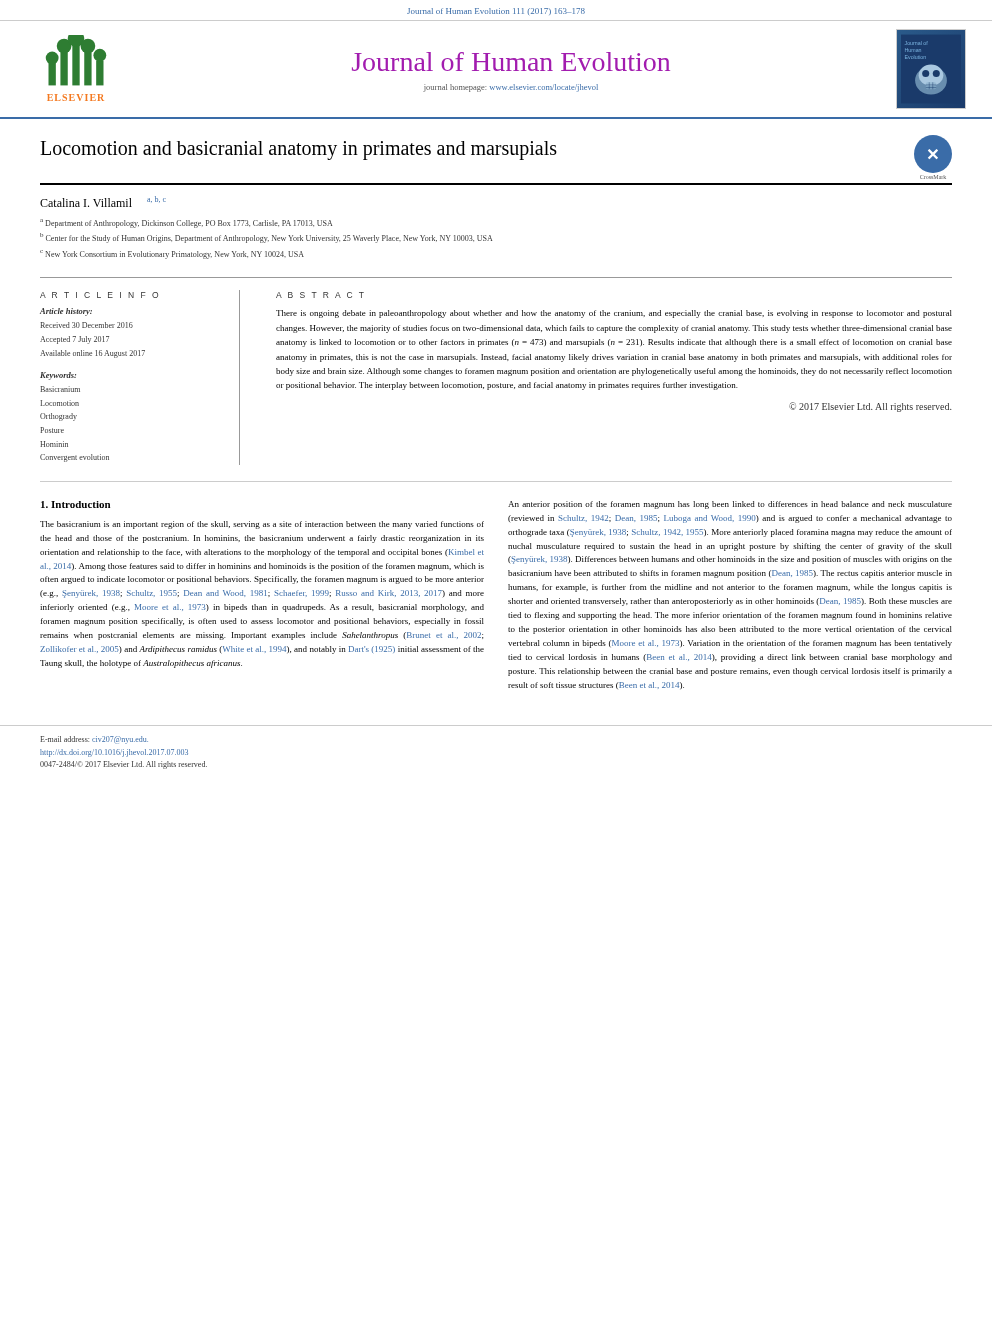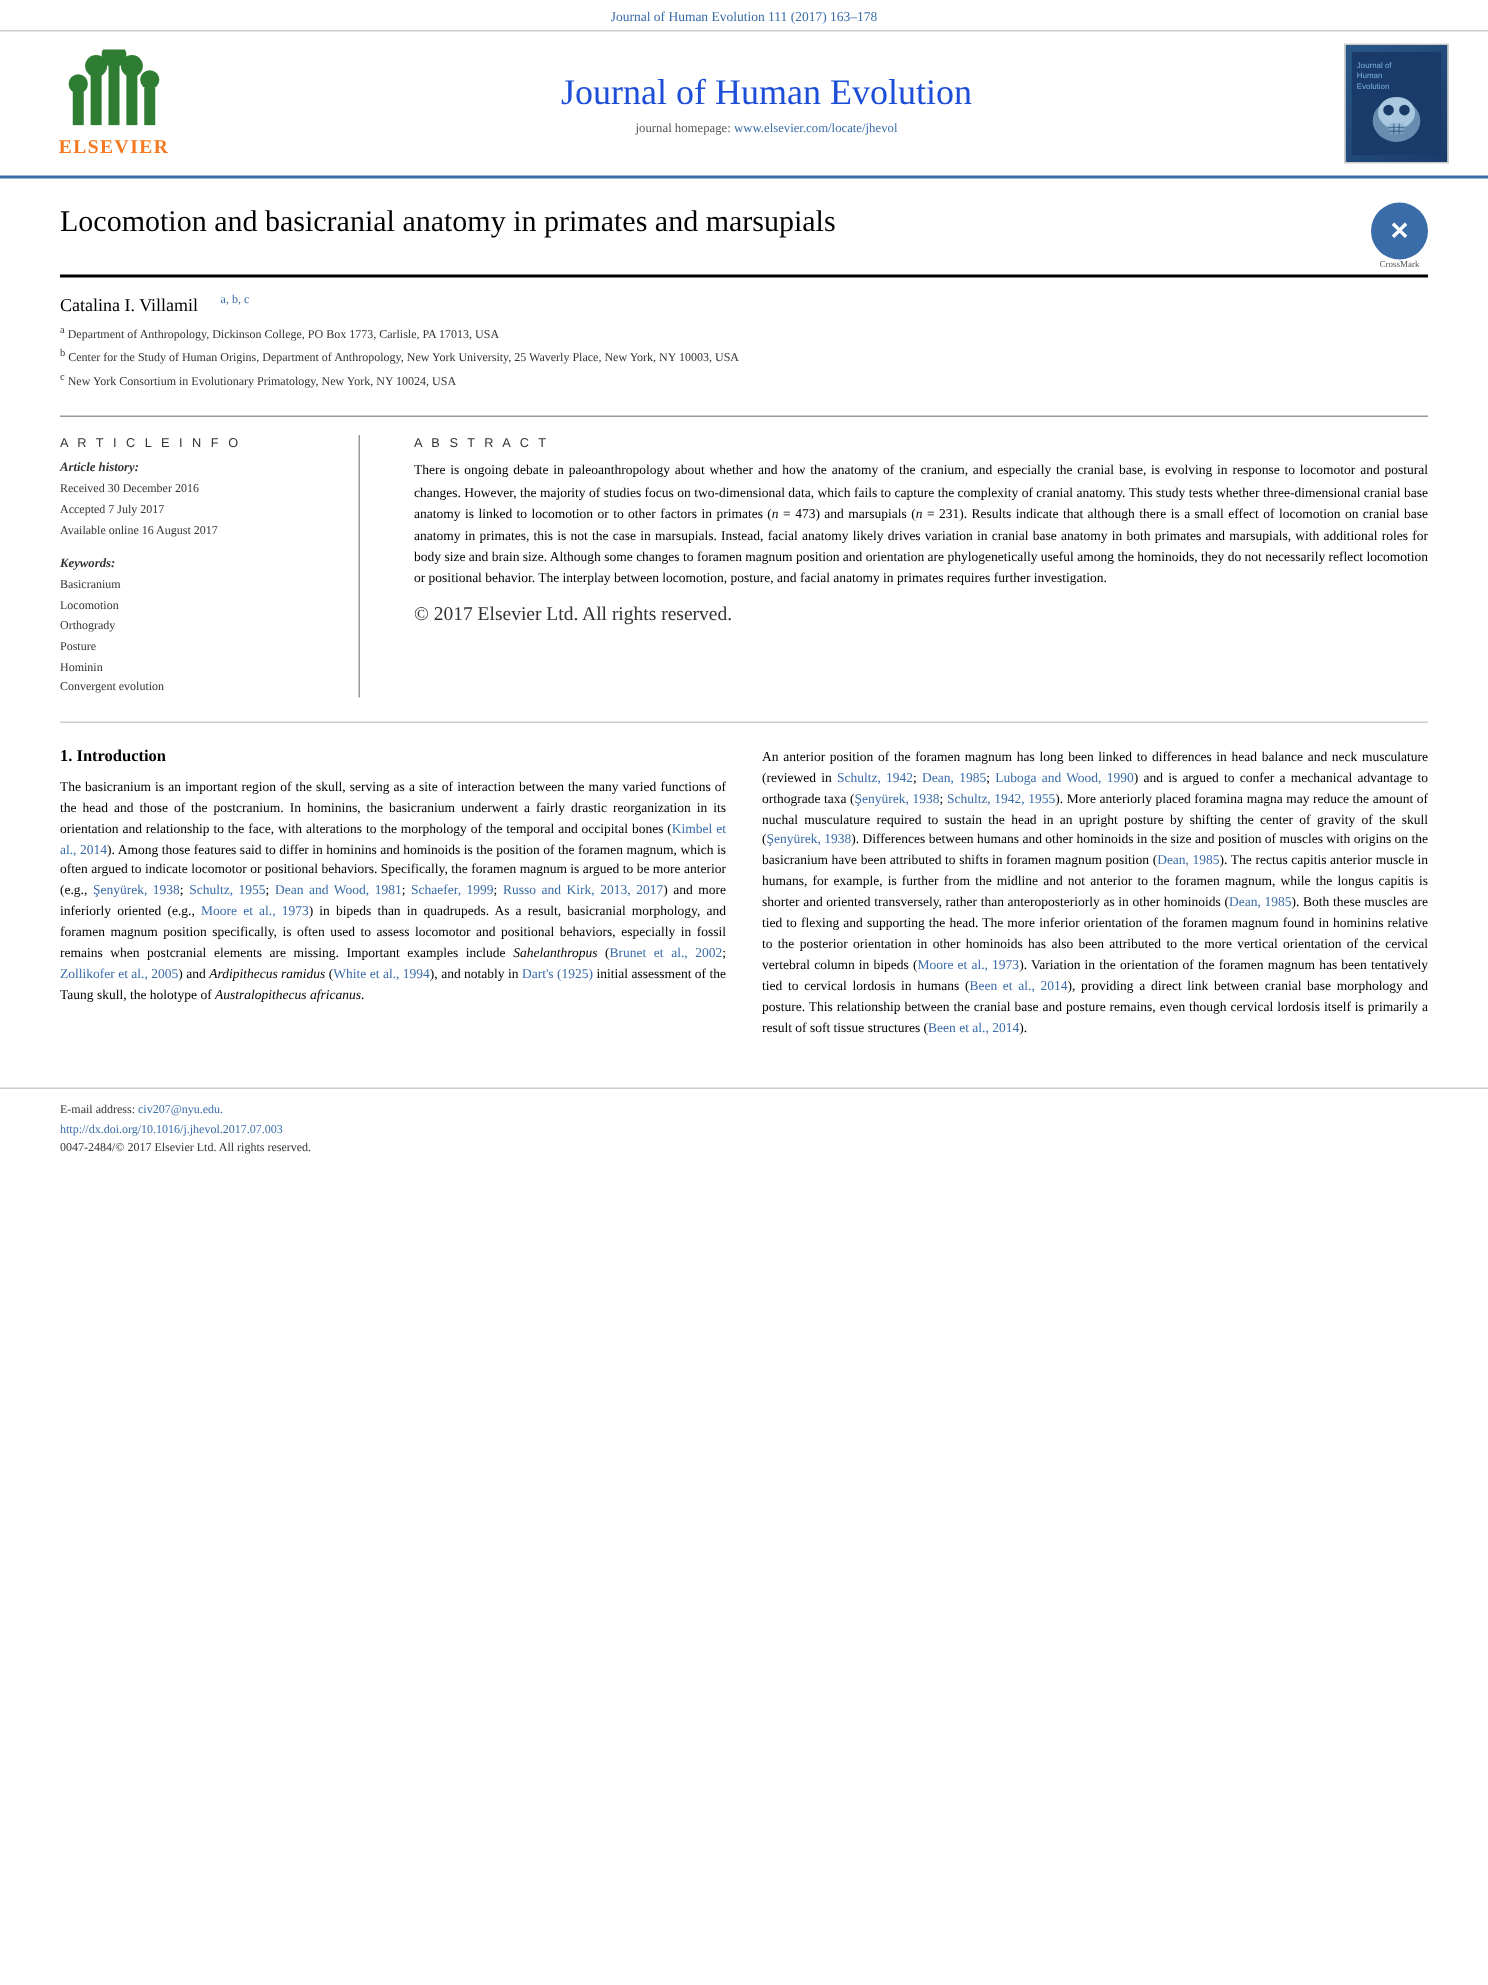--- a/index.html
+++ b/index.html
@@ -37,42 +37,42 @@
     .elsevier-logo {
       display: flex;
       flex-direction: column;
       align-items: center;
     }
     .elsevier-tree {
       width: 70px;
       height: 55px;
     }
     .elsevier-text {
-      font-size: 13px;
+      font-size: 10px;
       color: #f47920;
       font-weight: bold;
       letter-spacing: 1px;
       margin-top: 2px;
     }
     .header-center {
       flex: 1;
       text-align: center;
     }
     .science-direct-line {
       font-size: 8.5px;
       color: #555;
       margin-bottom: 4px;
     }
     .science-direct-link {
       color: #3a6ca8;
       text-decoration: none;
     }
     .journal-title-main {
-      font-size: 24px;
-      color: #1d4ed8;
+      font-size: 28px;
+      color: #a21caf;
       font-weight: normal;
       font-family: 'Times New Roman', Times, serif;
       margin-bottom: 4px;
     }
     .journal-homepage-line {
       font-size: 8.5px;
       color: #555;
     }
     .journal-homepage-link {
       color: #3a6ca8;
@@ -220,23 +220,23 @@
     .abstract-text {
       font-size: 9px;
       line-height: 1.6;
       color: #000;
       text-align: justify;
     }
     .abstract-text .italic {
       font-style: italic;
     }
     .copyright-line {
-      font-size: 13px;
-      color: #333;
-      text-align: left;
+      font-size: 10px;
+      color: #333;
+      text-align: right;
       margin-top: 8px;
     }
 
     
     .section-divider {
       border: none;
       border-top: 1px solid #ccc;
       margin: 16px 0;
     }
 

